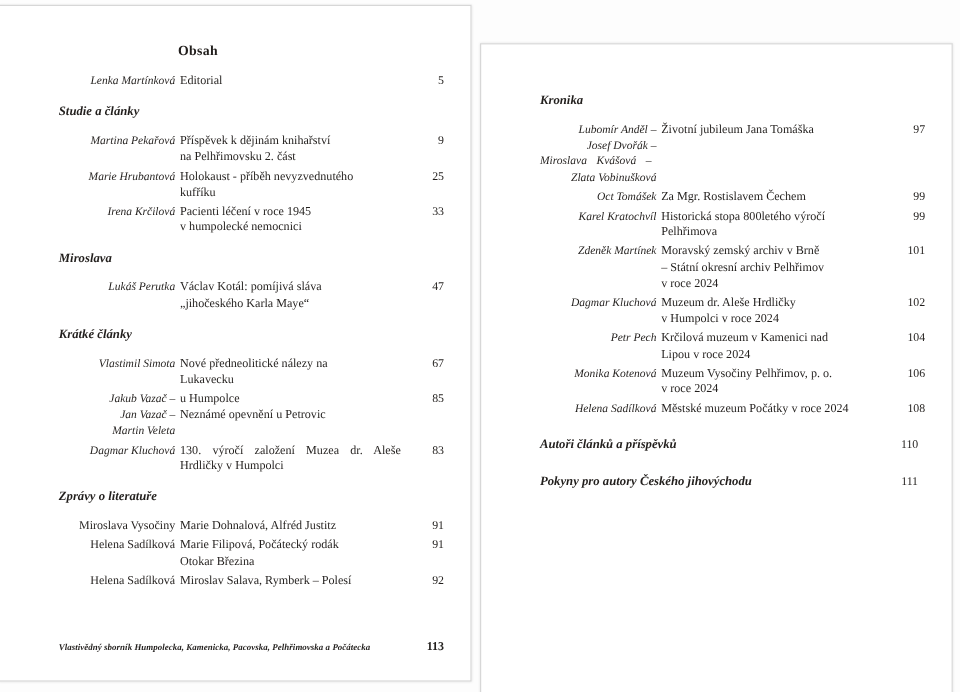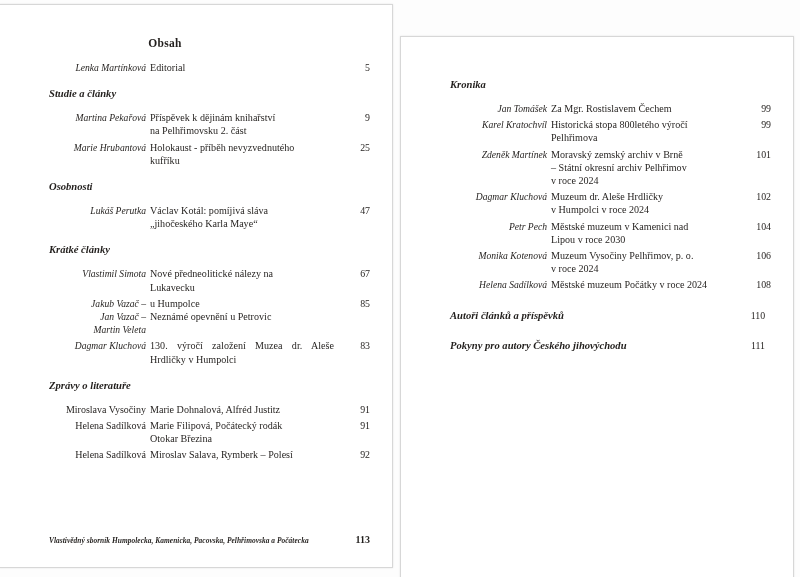--- a/index.html
+++ b/index.html
@@ -191,21 +191,31 @@
           <div class="entry">
             <div class="entry-author">
               <span class="nline">Marie Hrubantová</span>
             </div>
             <div class="entry-title">
               <span class="tline">Holokaust - příběh nevyzvednutého</span>
               <span class="tline">kufříku</span>
             </div>
             <div class="entry-page">25</div>
           </div>
-          <div class="section-head sec-gap-before sec-gap-after">Osobnosti</div>
+          <div class="entry">
+            <div class="entry-author">
+              <span class="nline">Irena Krčilová</span>
+            </div>
+            <div class="entry-title">
+              <span class="tline">Pacienti léčení v roce 1945</span>
+              <span class="tline">v humpolecké nemocnici</span>
+            </div>
+            <div class="entry-page">33</div>
+          </div>
+          <div class="section-head sec-gap-before sec-gap-after">Miroslava</div>
           <div class="entry">
             <div class="entry-author">
               <span class="nline">Lukáš Perutka</span>
             </div>
             <div class="entry-title">
               <span class="tline">Václav Kotál: pomíjivá sláva</span>
               <span class="tline">„jihočeského Karla Maye“</span>
             </div>
             <div class="entry-page">47</div>
           </div>
@@ -277,22 +287,34 @@
         <div class="footer-page">113</div>
       </div>
     </div>
   </div>
 
   <div class="page page-right">
     <div class="page-inner">
       <div class="toc toc-right" id="toc-right">
           <div class="section-head sec-gap-before sec-gap-after">Kronika</div>
           <div class="entry">
-            <div class="entry-author">
-              <span class="nline">Jan Tomášek</span>
+            <div class="entry-author spread-name">
+              <span class="nline">Lubomír Anděl –</span>
+              <span class="nline">Josef Dvořák –</span>
+              <span class="nline">Miroslava Kvášová –</span>
+              <span class="nline">Zlata Vobinušková</span>
+            </div>
+            <div class="entry-title">
+              <span class="tline">Životní jubileum Jana Tomáška</span>
+            </div>
+            <div class="entry-page">97</div>
+          </div>
+          <div class="entry">
+            <div class="entry-author">
+              <span class="nline">Oct Tomášek</span>
             </div>
             <div class="entry-title">
               <span class="tline">Za Mgr. Rostislavem Čechem</span>
             </div>
             <div class="entry-page">99</div>
           </div>
           <div class="entry">
             <div class="entry-author">
               <span class="nline">Karel Kratochvíl</span>
             </div>
@@ -321,22 +343,22 @@
               <span class="tline">Muzeum dr. Aleše Hrdličky</span>
               <span class="tline">v Humpolci v roce 2024</span>
             </div>
             <div class="entry-page">102</div>
           </div>
           <div class="entry">
             <div class="entry-author">
               <span class="nline">Petr Pech</span>
             </div>
             <div class="entry-title">
-              <span class="tline">Městské muzeum v Kamenici nad</span>
-              <span class="tline">Lipou v roce 2030</span>
+              <span class="tline">Krčilová muzeum v Kamenici nad</span>
+              <span class="tline">Lipou v roce 2024</span>
             </div>
             <div class="entry-page">104</div>
           </div>
           <div class="entry">
             <div class="entry-author">
               <span class="nline">Monika Kotenová</span>
             </div>
             <div class="entry-title">
               <span class="tline">Muzeum Vysočiny Pelhřimov, p. o.</span>
               <span class="tline">v roce 2024</span>

